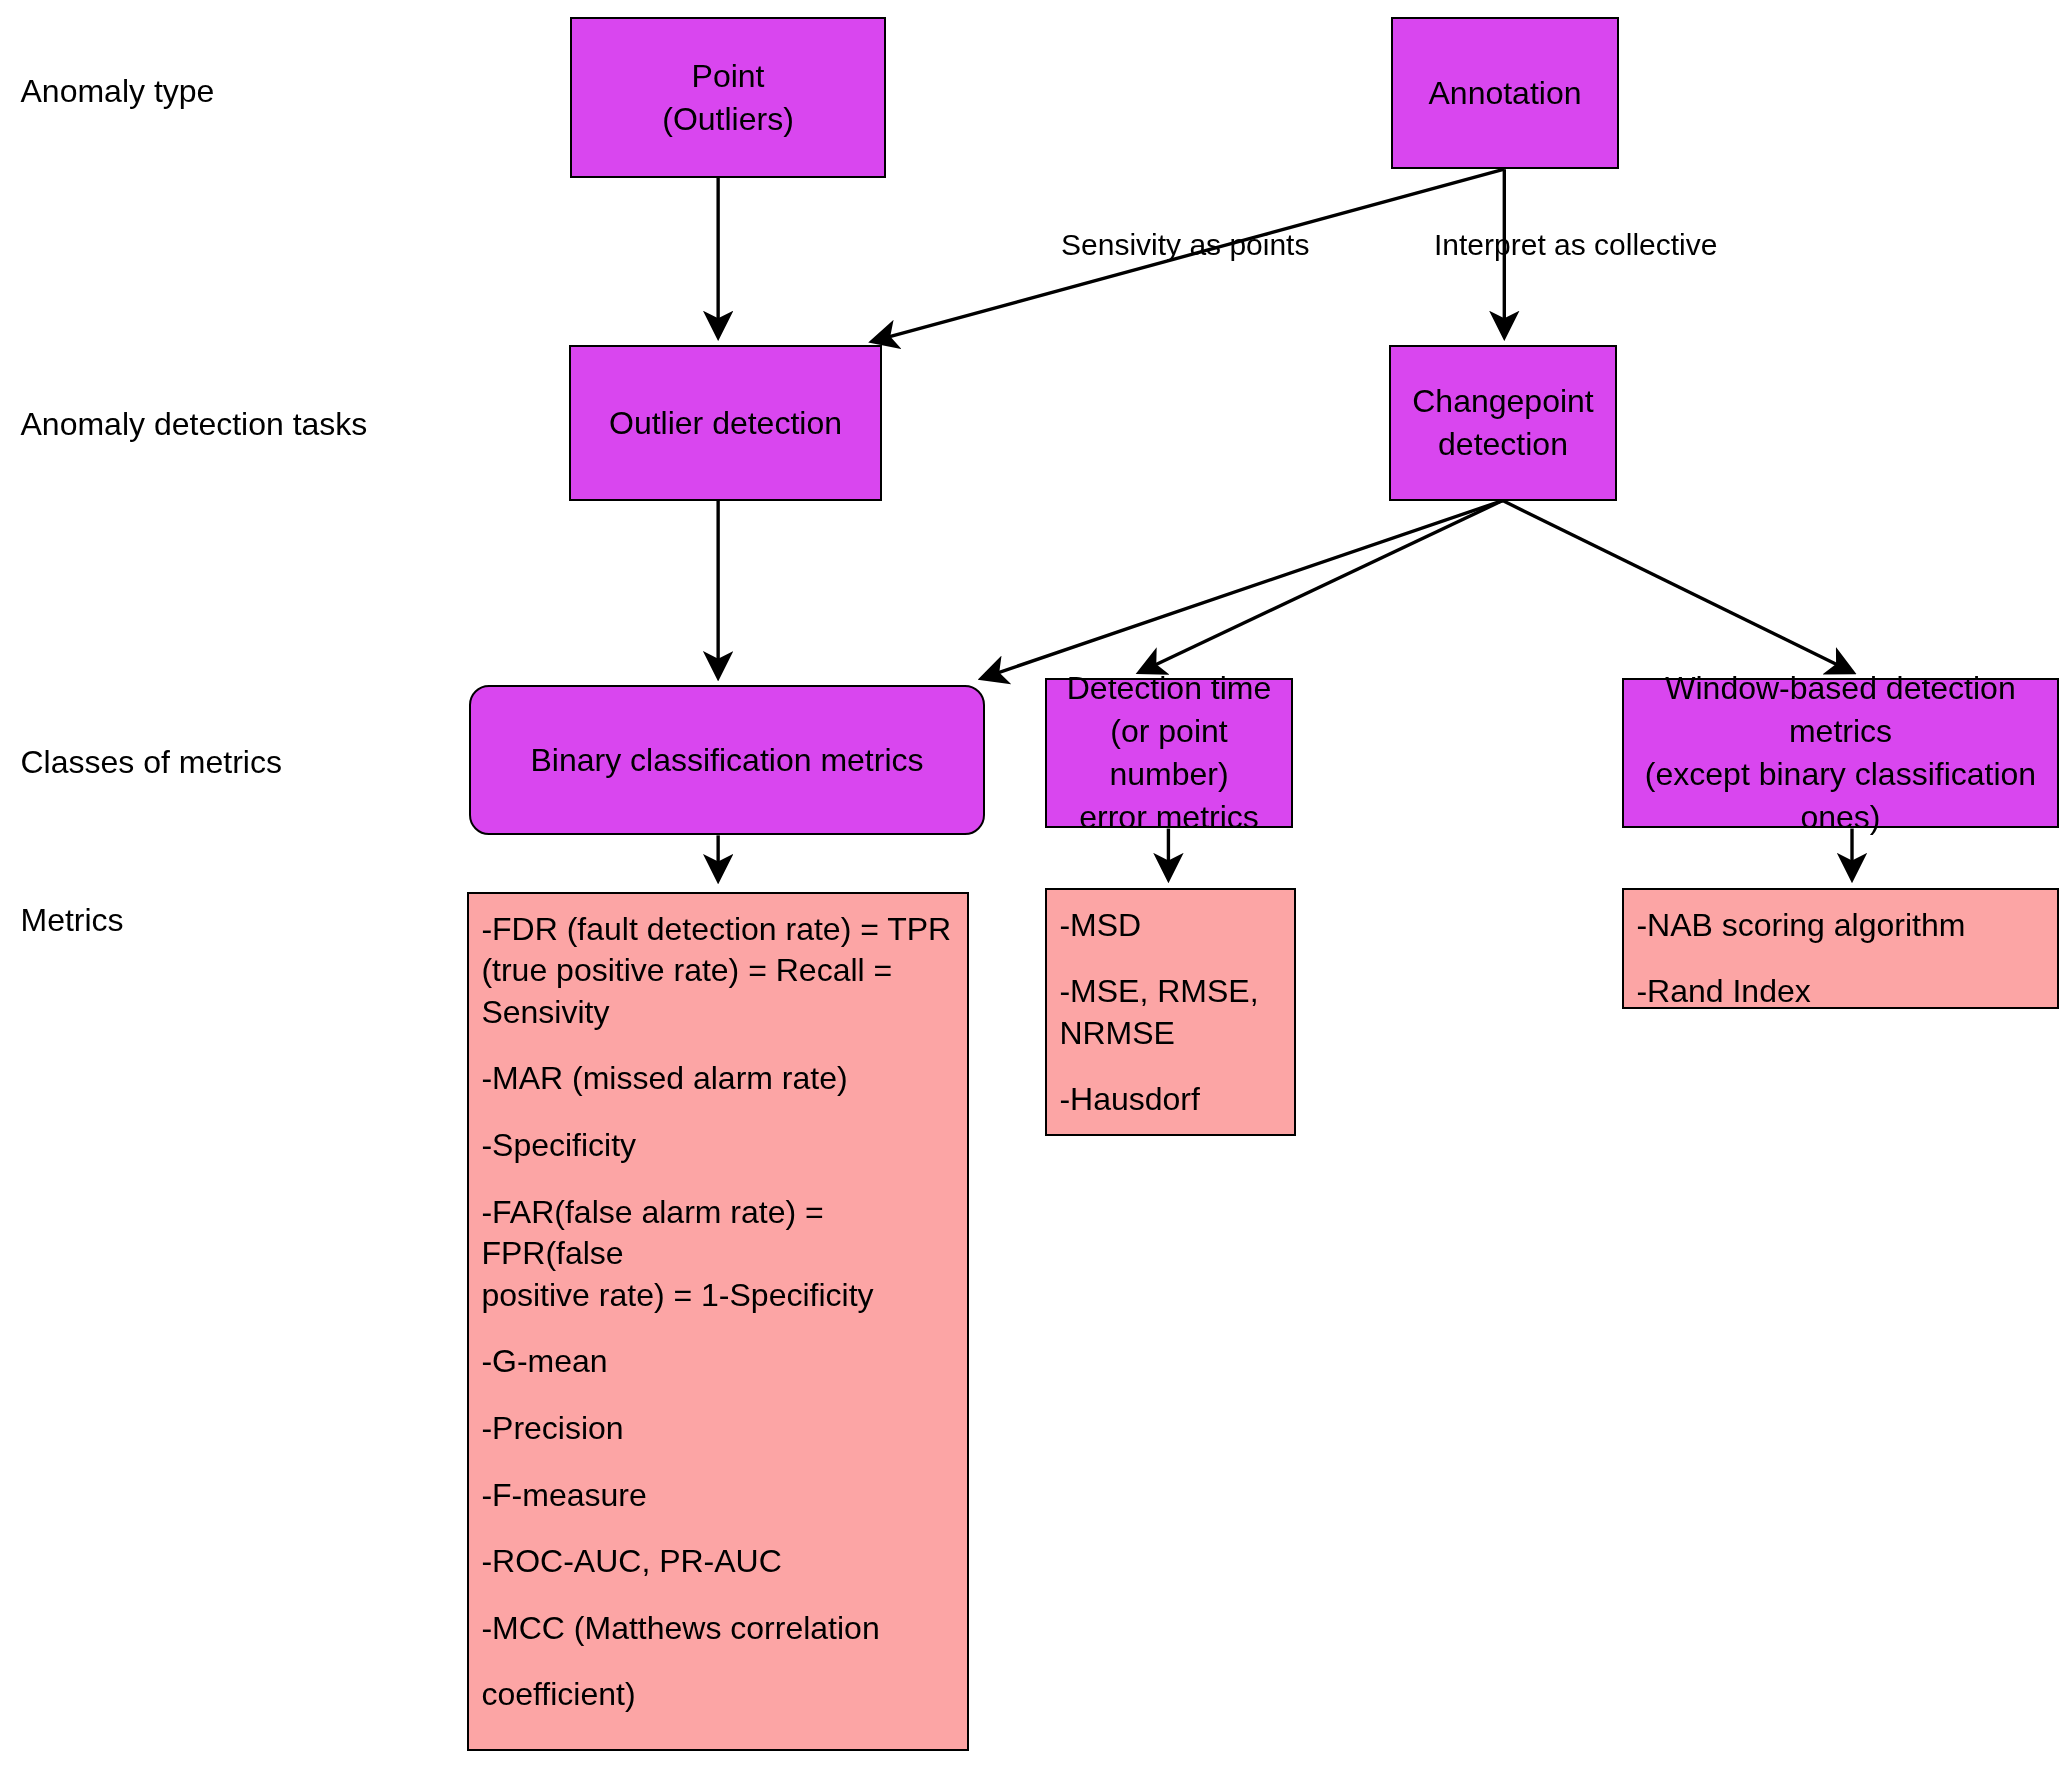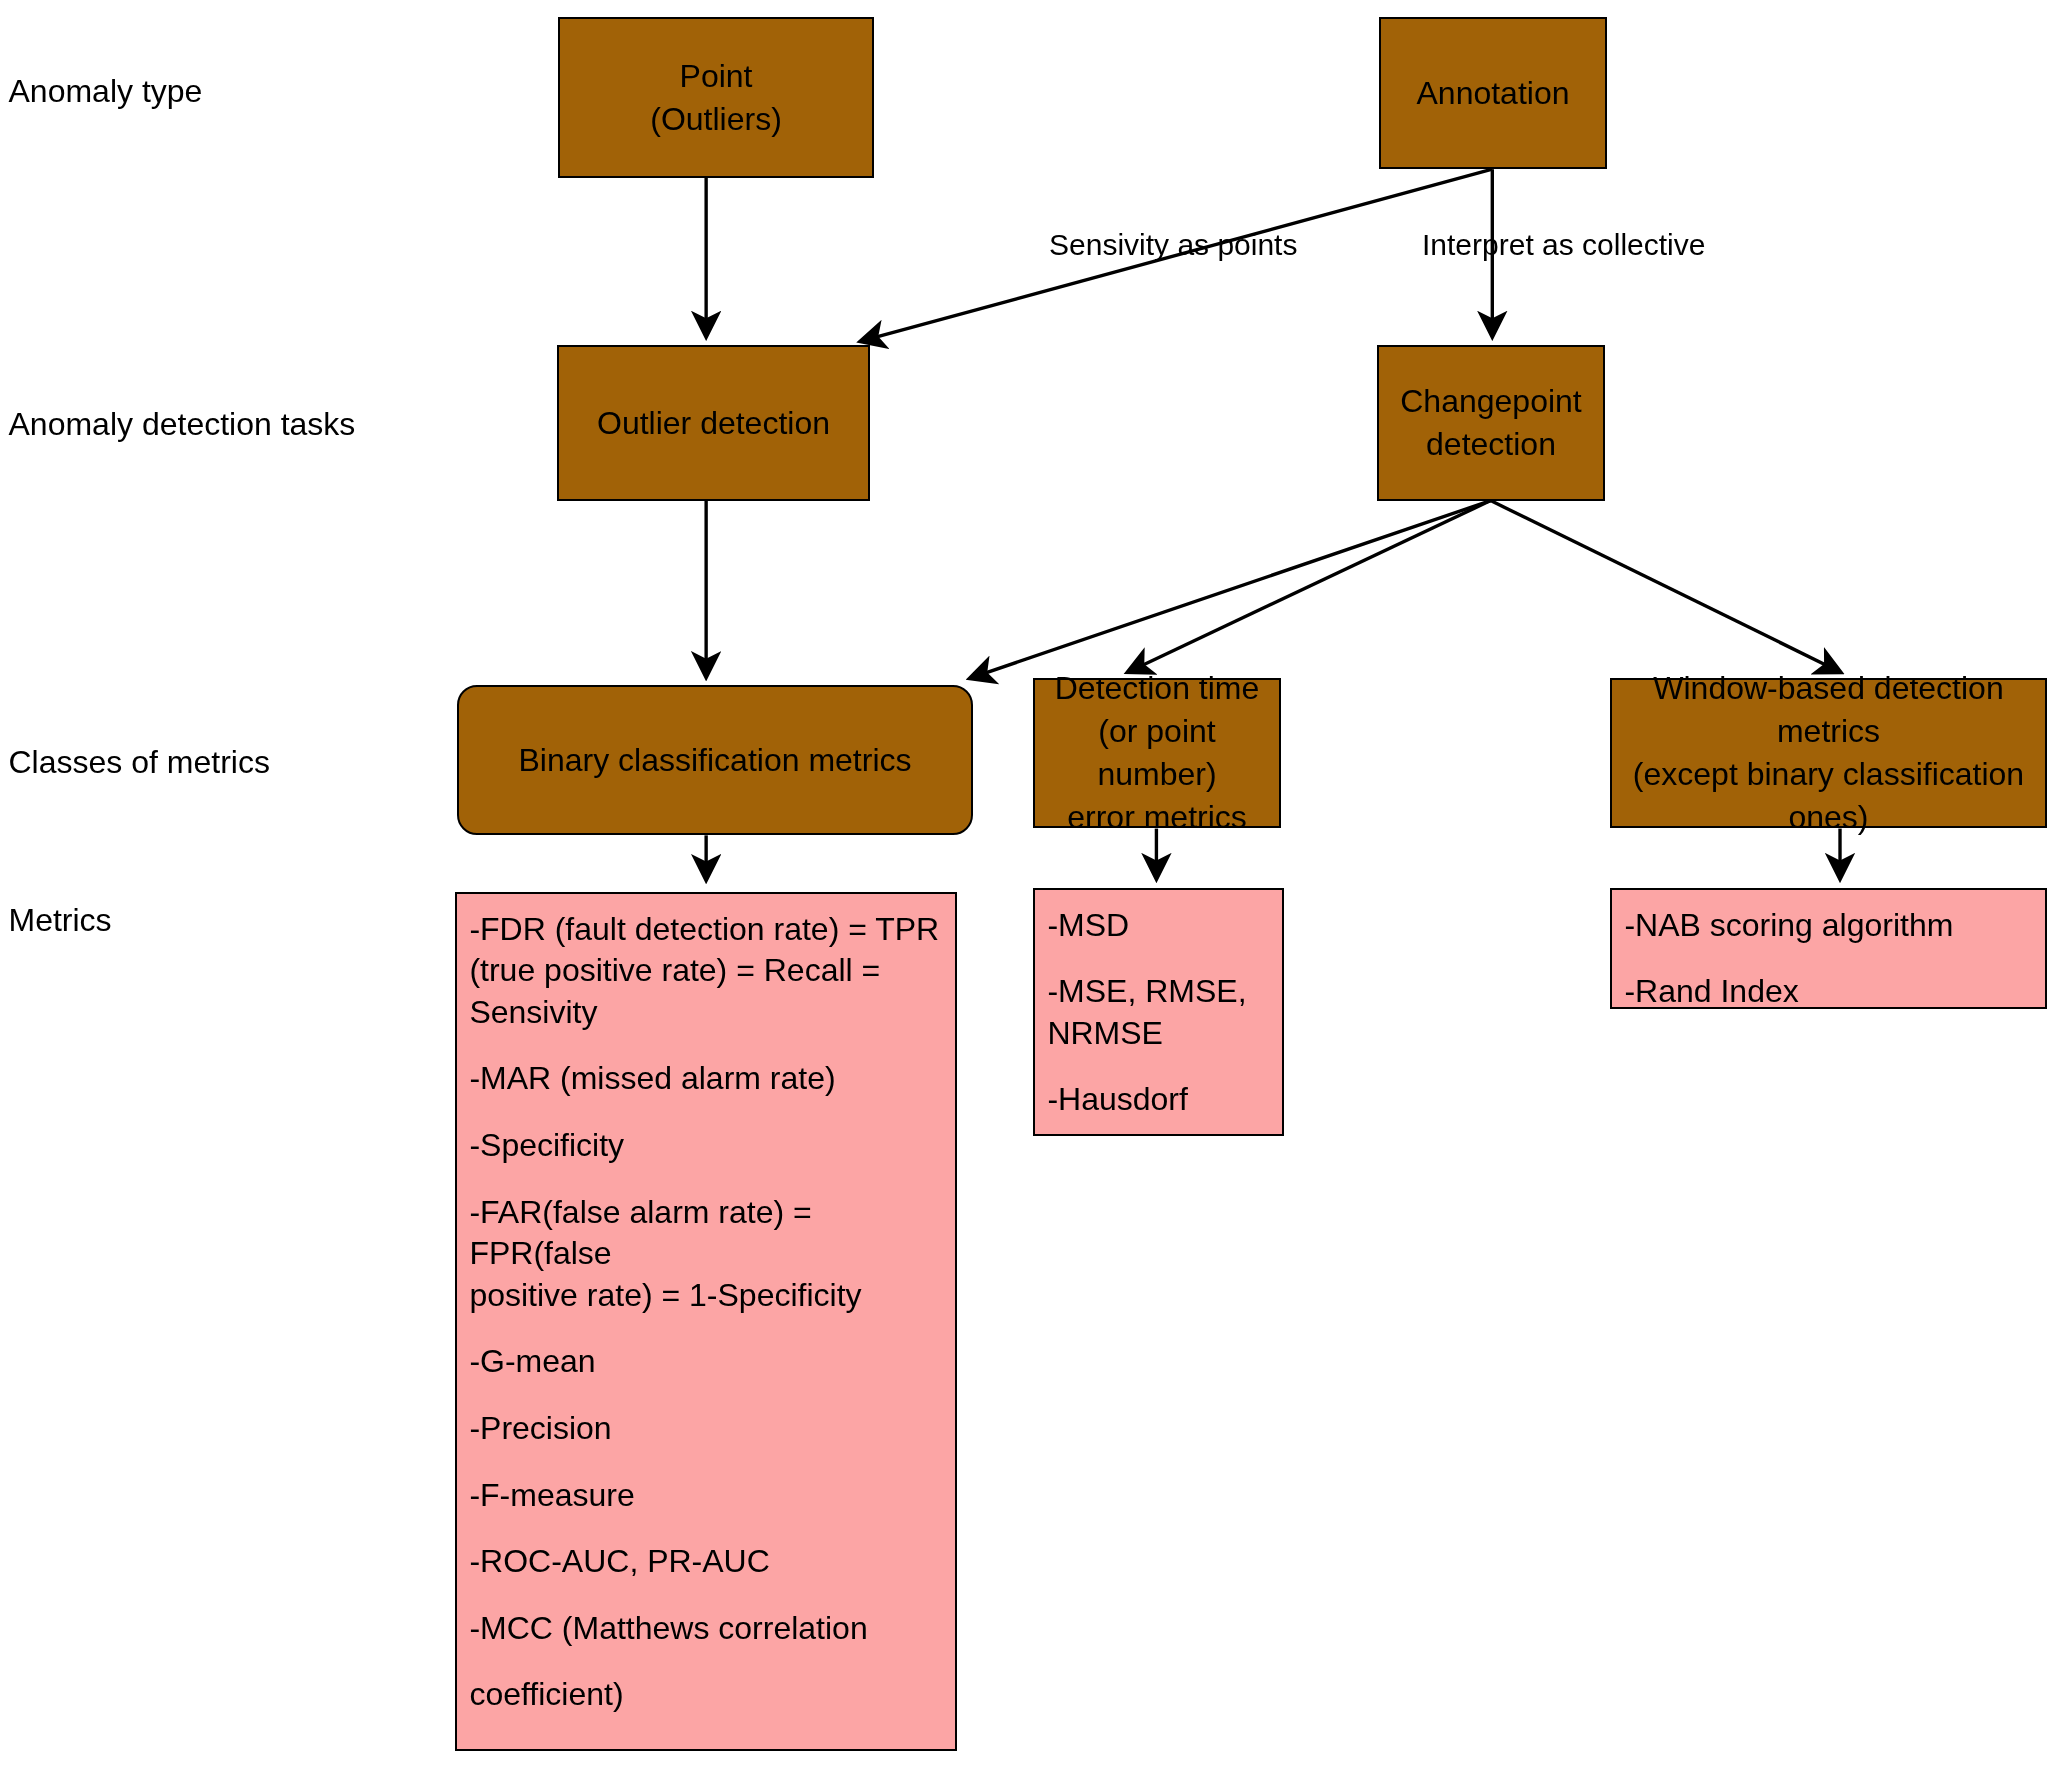--- a/index.html
+++ b/index.html
@@ -7,21 +7,21 @@
   body{
     font-family:"Liberation Sans", sans-serif;
     color:#000000;
     width:2066px;
     height:1771px;
     position:relative;
     overflow:hidden;
   }
   #canvas{
     position:absolute;
-    left:0; top:0;
+    left:12px; top:0;
     width:1820px;
     height:1771px;
     padding-left:36px;
   }
   svg#edges{
     position:absolute;
     left:0; top:0;
     width:2066px;
     height:1771px;
     pointer-events:none;
@@ -30,21 +30,21 @@
     position:absolute;
     font-size:32px;
     line-height:1.18;
     color:#000;
     white-space:nowrap;
   }
   .node{
     position:absolute;
     box-sizing:border-box;
     border:2.8px solid #000000;
-    background:#a16207;
+    background:#d946ef;
     display:flex;
     align-items:center;
     justify-content:center;
     text-align:center;
     font-size:32px;
     line-height:1.34;
     padding:3.4px 8px;
   }
   .node .node-text{ white-space:pre-line; display:block; width:100%; }
   .list-node{

